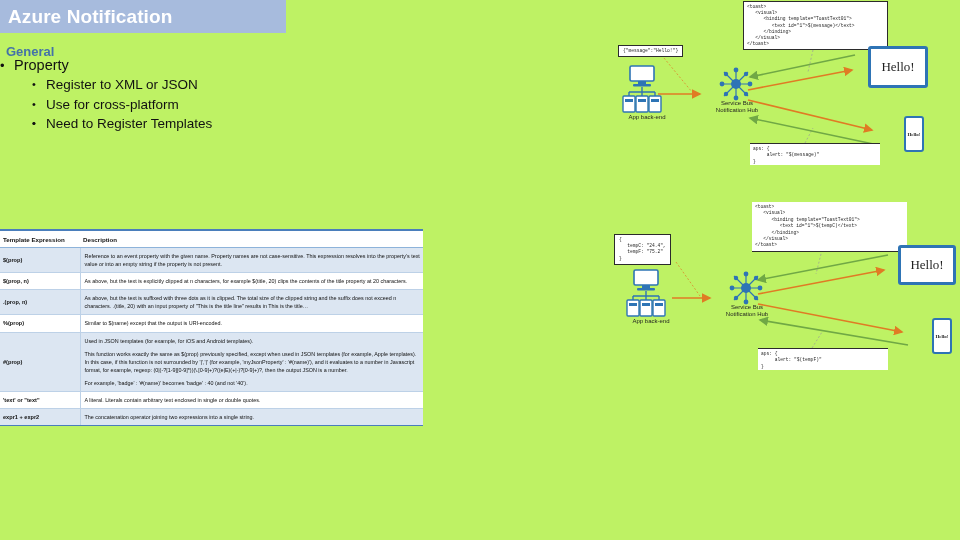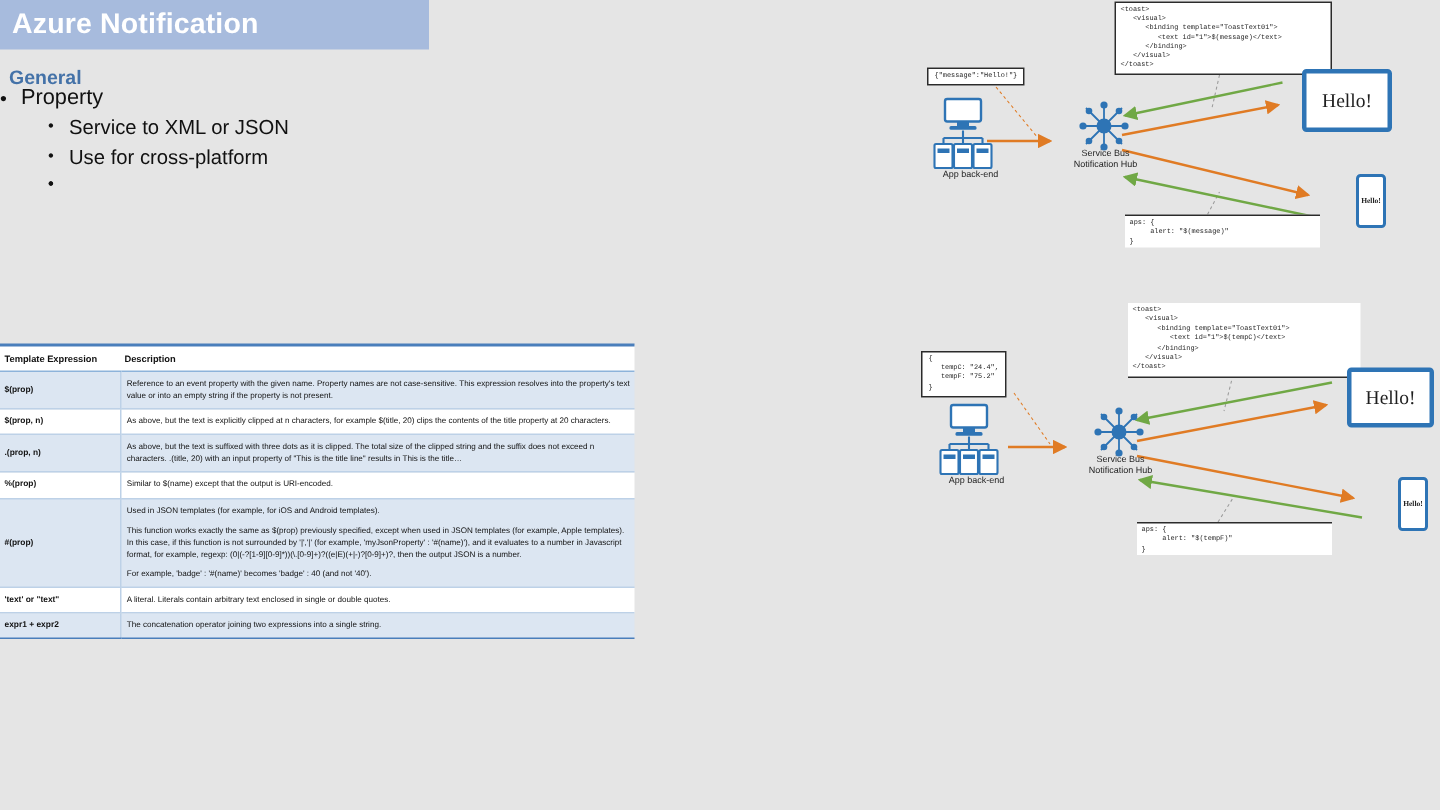--- a/index.html
+++ b/index.html
@@ -6,21 +6,21 @@
   html, body {
     margin: 0; padding: 0;
     width: 960px; height: 540px;
     background: #ffffff;
     font-family: "Liberation Sans", sans-serif;
     overflow: hidden;
   }
   #slide {
     position: relative;
     width: 960px; height: 540px;
-    background: #e5e5e5;
+    background: #bef264;
   }
 
   
   .title-bar {
     position: absolute;
     left: 0; top: 0;
     width: 286px; height: 33px;
     background: #A7BBDD;
     display: flex; align-items: center;
   }
@@ -182,31 +182,32 @@
 
   <div class="general-head">General</div>
 
   <div class="bullets">
     <div class="b1">
       <span class="dot">•</span>
       <span>Property</span>
     </div>
     <div class="b2">
       <span class="dot">•</span>
-      <span>Service to XML or JSON</span>
+      <span>Register to XML or JSON</span>
     </div>
     <div class="b2">
       <span class="dot">•</span>
       <span>Use for cross-platform</span>
     </div>
     <div class="b2">
       <span class="dot">•</span>
     </div>
     <div class="b2">
       <span class="dot">•</span>
+      <span>Need to Register Templates</span>
     </div>
   </div>
 
   <div class="tbl-wrap">
     <table class="t">
       <colgroup>
           <col class="c1">
           <col class="c2">
         </colgroup>
       <thead>

